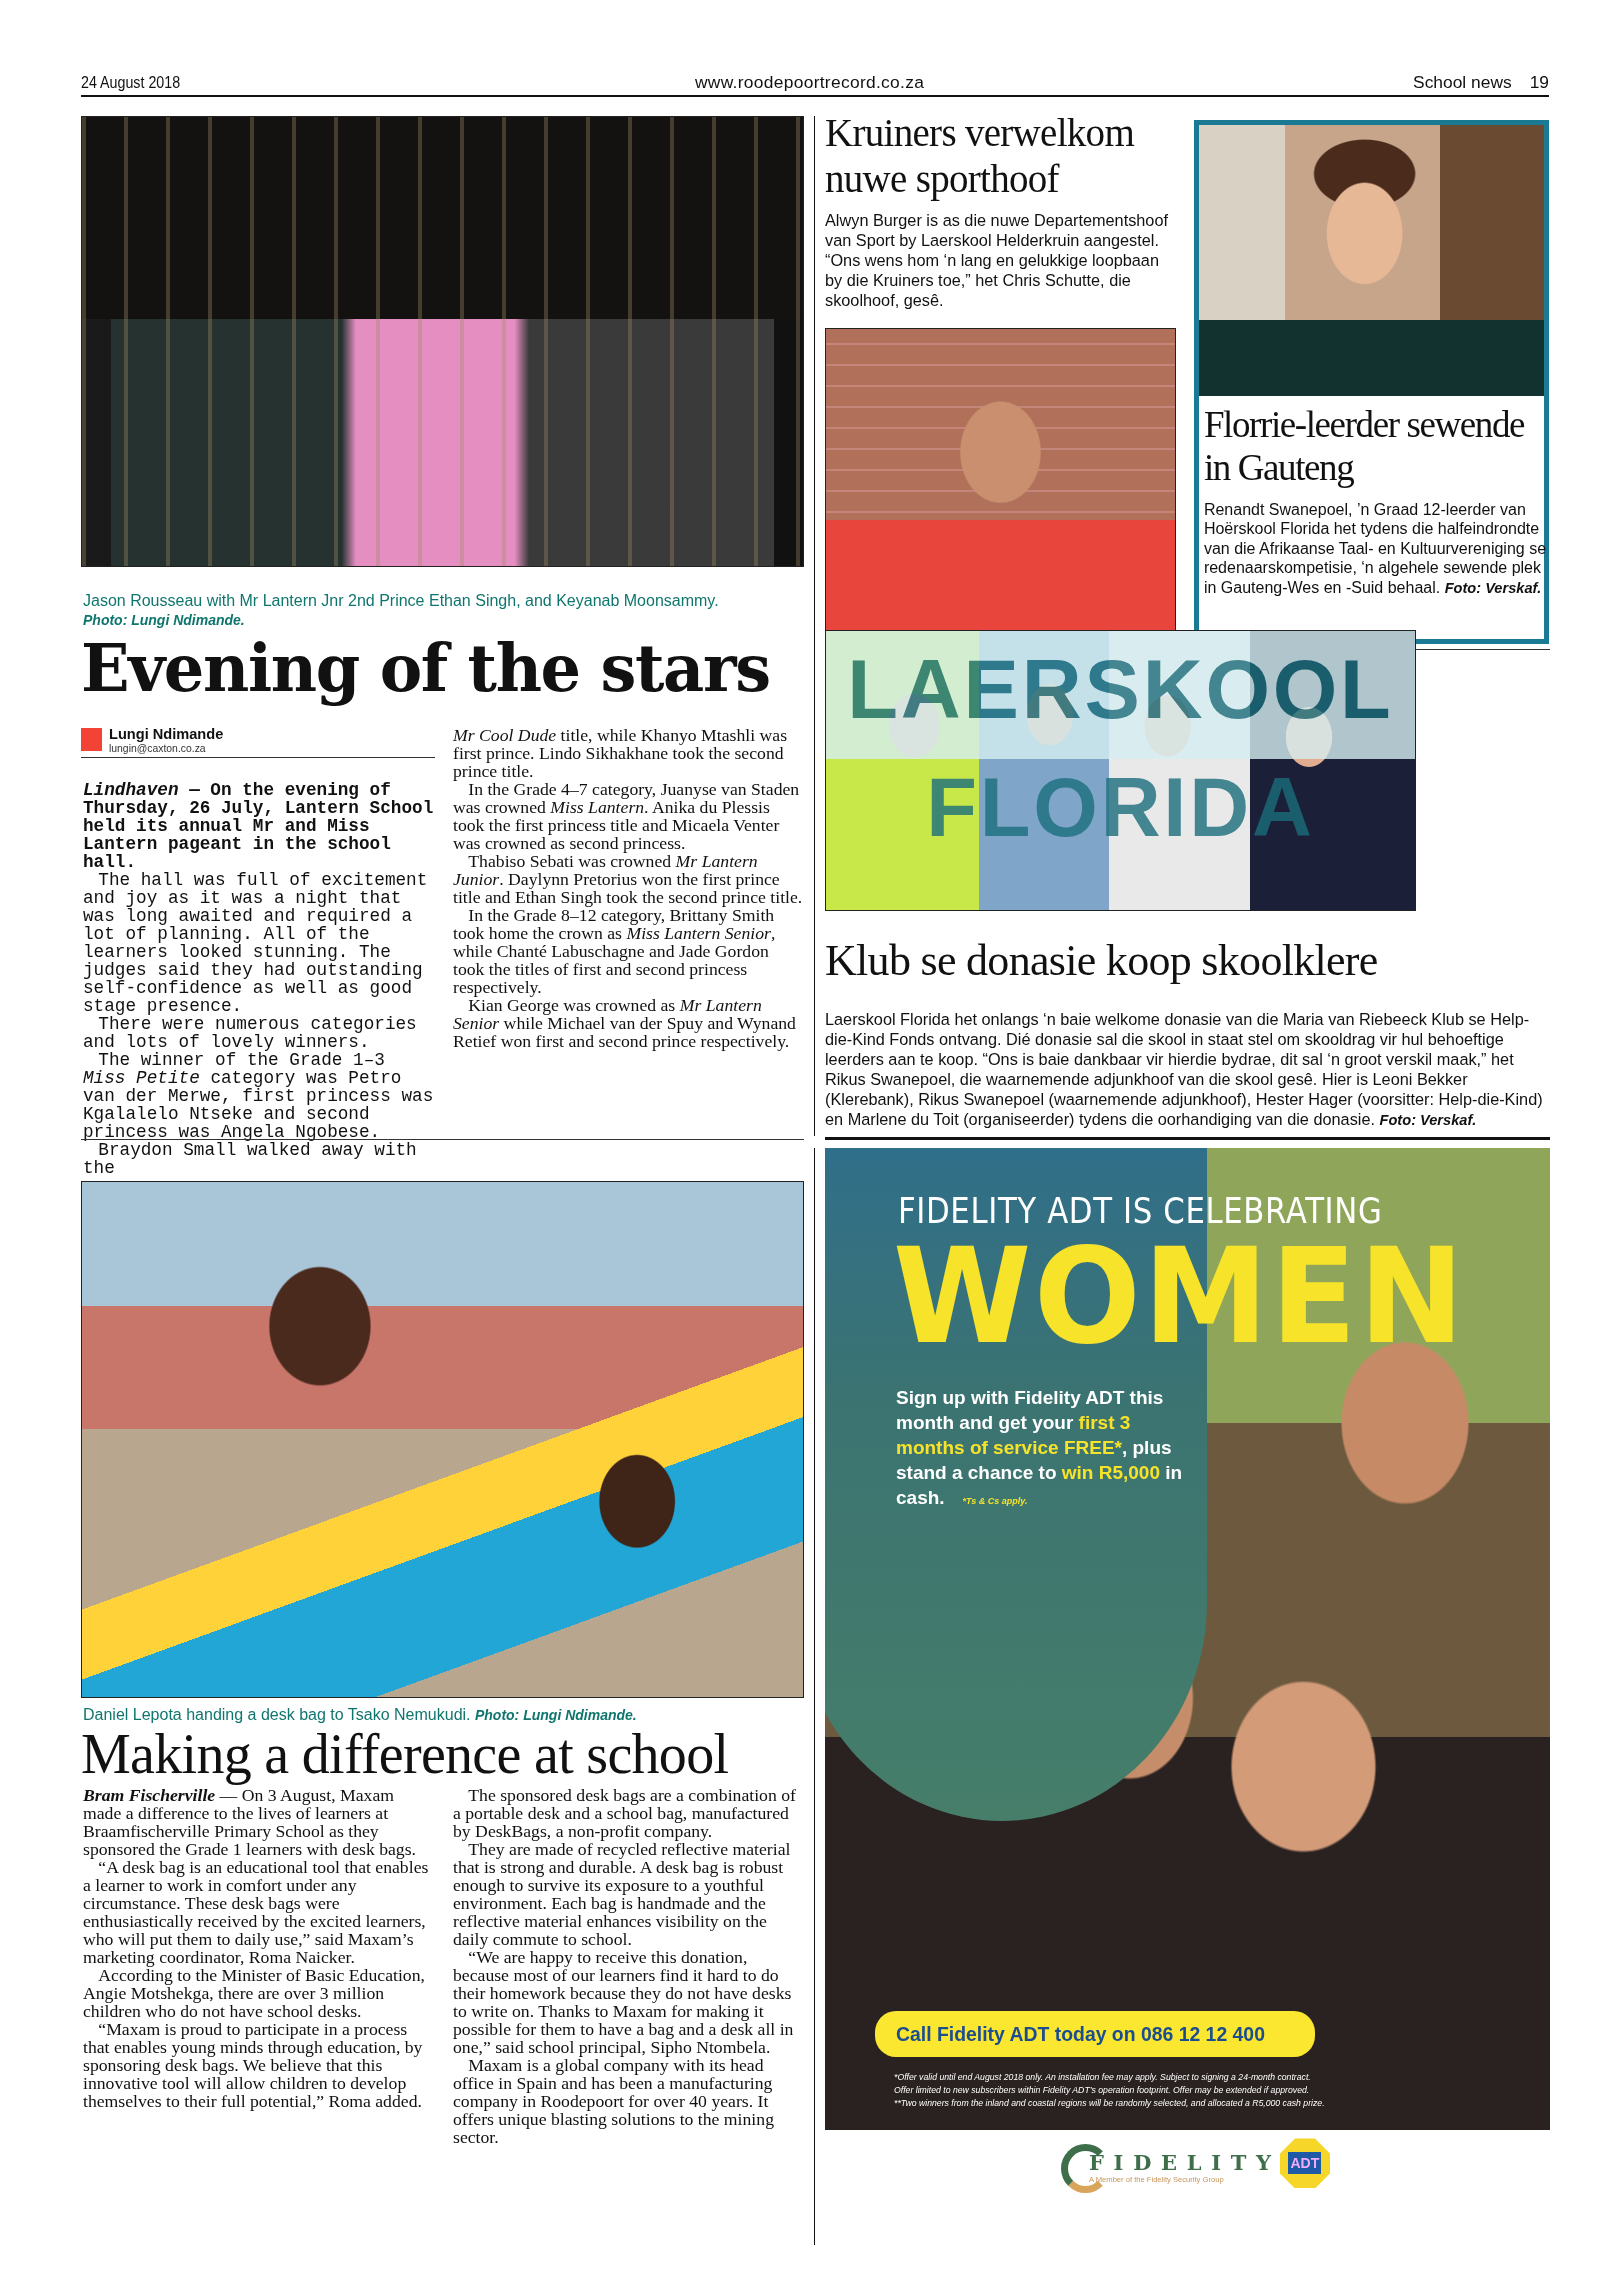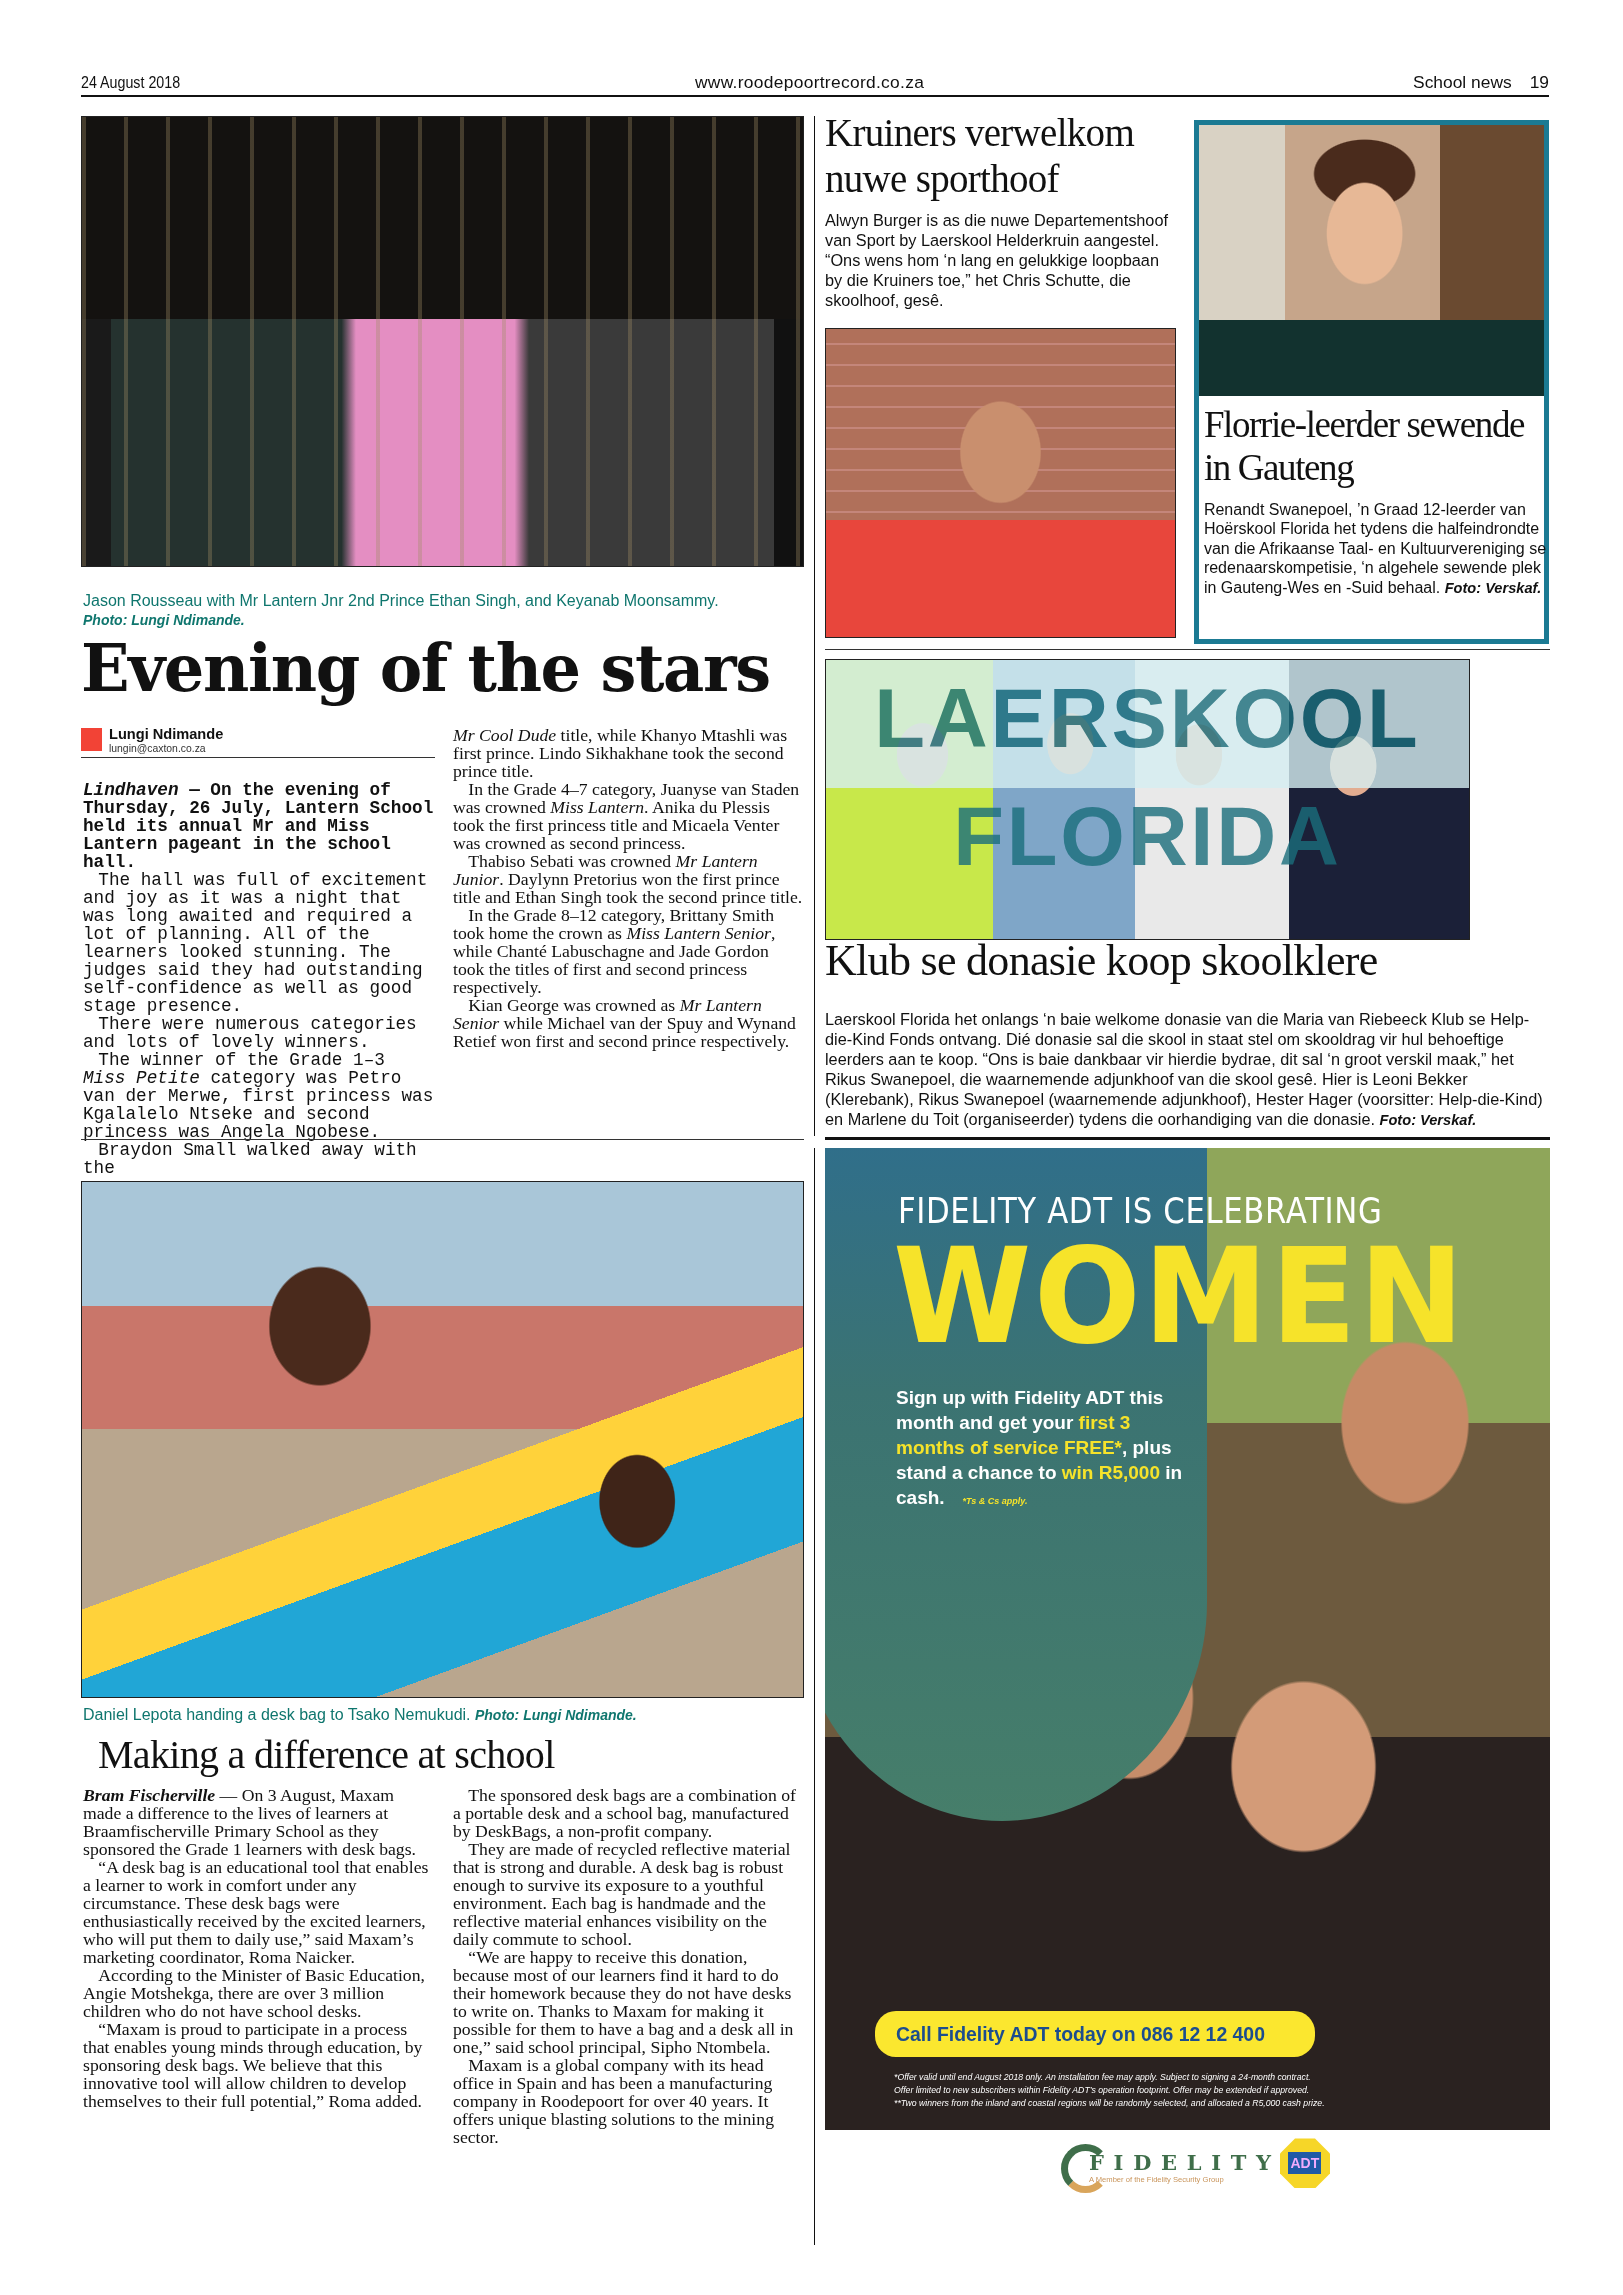--- a/index.html
+++ b/index.html
@@ -34,21 +34,21 @@
       linear-gradient(180deg, transparent 0 62%, #e8463c 62%),
       repeating-linear-gradient(0deg, #b0705a 0 19.4px, #c4867a 19.4px 21px),
       #b97a62; }
   .teal-box { left: 1194px; top: 120px; width: 355px; height: 524px; border: 5.6px solid #1b7a93; background: #fff; }
   .ph-renandt { position: absolute; left: 0; top: 0; width: 100%; height: 271px;
     background:
       radial-gradient(ellipse 62px 83px at 48% 40%, #e7b896 60%, transparent 62%),
       radial-gradient(ellipse 83px 56px at 48% 18%, #4a2b1c 60%, transparent 62%),
       linear-gradient(180deg, transparent 0 72%, #12322f 72%),
       linear-gradient(90deg, #d9d2c4 0 25%, #c6a58a 25% 70%, #6a4a30 70%); }
-  .ph-donasie { left: 825px; top: 659px; width: 645px; height: 281px;
+  .ph-donasie { left: 825px; top: 630px; width: 591px; height: 281px;
     background:
       radial-gradient(ellipse 42px 52px at 15% 34%, #e7b69c 60%, transparent 62%),
       radial-gradient(ellipse 38px 50px at 38% 30%, #e2ad90 60%, transparent 62%),
       radial-gradient(ellipse 38px 50px at 58% 34%, #e6b49a 60%, transparent 62%),
       radial-gradient(ellipse 38px 49px at 82% 38%, #e2ac90 60%, transparent 62%),
       linear-gradient(90deg, #c8e84a 0 26%, #7fa6c8 26% 48%, #e9e9e9 48% 72%, #1b2038 72%),
       #bfe6ea; }
   .ph-donasie .sign { position:absolute; left: 0; right:0; top:0; height: 46%; background: #d6eff2;
      color:#1a6e7c; font: bold 83px "Liberation Sans", sans-serif; text-align:center; line-height: 118px; letter-spacing: 2.8px; opacity: .8; }
   .ph-desk { left: 81px; top: 1181px; width: 723px; height: 517px;
@@ -64,21 +64,21 @@
   .cap-stars { left: 83px; top: 591px; width: 722px; }
   .cap-desk { left: 83px; top: 1705px; width: 722px; }
 
   
   .hl-serif { font-family: "DejaVu Serif", serif; font-weight: bold; letter-spacing: -1.4px; }
   .hl-stars { left: 81px; top: 630px; font-size: 65px; line-height: 76px; transform: scaleX(0.98); transform-origin: left; }
   .hl-sans { font-family: Liberation Serif, serif; font-weight: normal; letter-spacing: -0.7px; }
   .hl-kruiners { left: 825px; top: 110px; width: 361px; font-size: 39px; line-height: 46px; }
   .hl-florrie { position: absolute; left: 4.9px; top: 278px; width: 347px; font-size: 37px; line-height: 43px; letter-spacing: -1.4px; }
   .hl-klub { left: 825px; top: 934px; width: 725px; font-size: 44px; line-height: 53px; letter-spacing: -0.7px; }
-  .hl-making { left: 98px; top: 1728px; width: 722px; font-size: 40px; line-height: 53px; letter-spacing: -0.7px; }
+  .hl-making { left: 81px; top: 1728px; width: 722px; font-size: 56px; line-height: 53px; letter-spacing: -0.7px; }
 
   
   .sans-body { font-family: "Liberation Sans", sans-serif; font-size: 16.3px; line-height: 20px; color: #111; }
   .body-kruiners { left: 825px; top: 210px; width: 354px; }
   .body-florrie { position: absolute; left: 4.9px; top: 375px; width: 347px; font-size: 16px; line-height: 19.4px; }
   .body-klub { left: 825px; top: 1009px; width: 725px; font-size: 16.3px; line-height: 20px; }
   .foto { font-style: italic; font-weight: bold; font-size: 14.6px; }
 
   
   .byline { left: 81px; top: 726px; width: 354px; height: 32px; border-bottom: 1.4px solid #333; }

